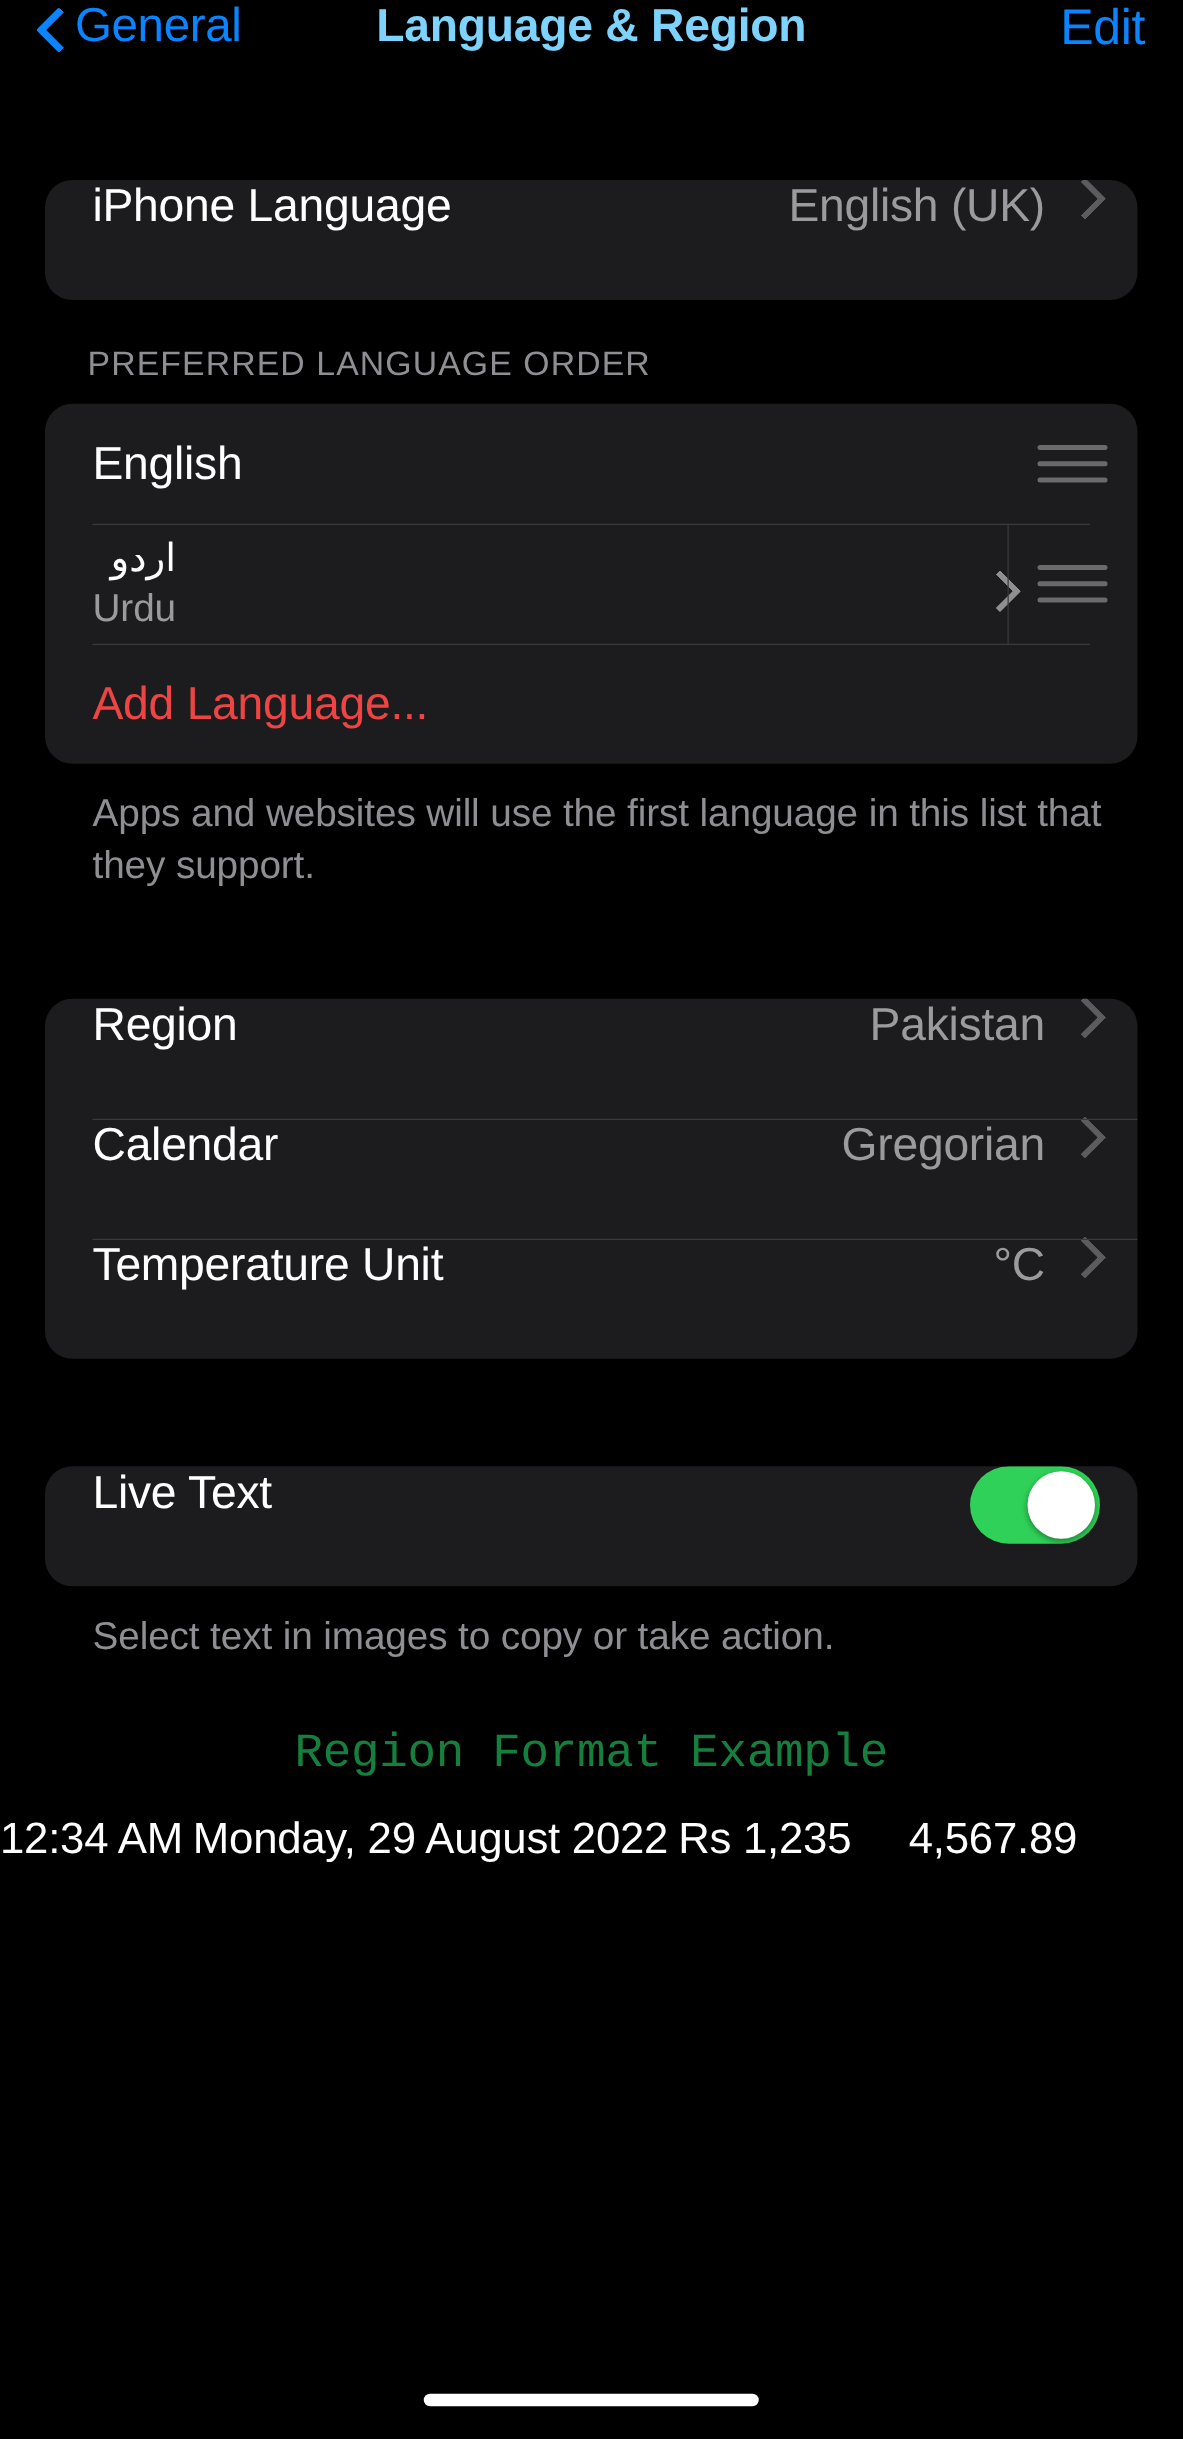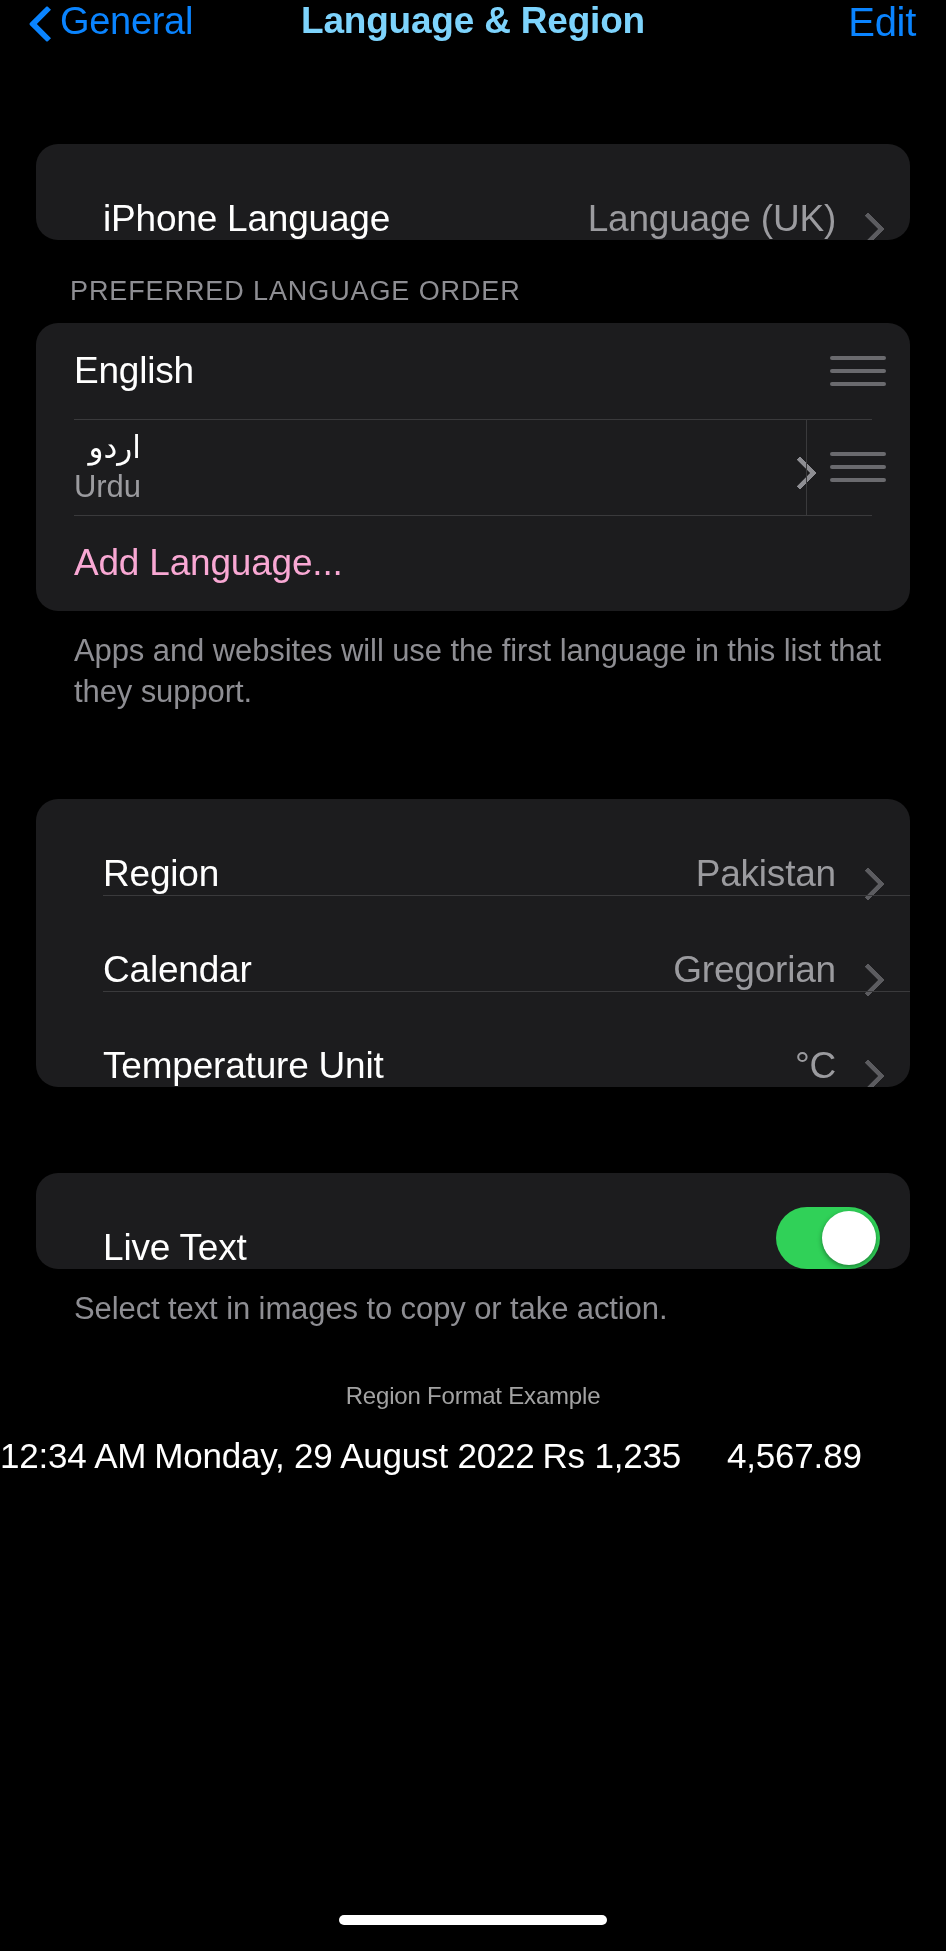--- a/index.html
+++ b/index.html
@@ -45,24 +45,23 @@
 
   
   .card {
     margin:0 36px;
     background:#1c1c1e;
     border-radius:22px;
     overflow:hidden;
   }
   .row {
     position:relative;
-    display:flex; align-items:flex-end;
+    display:flex; align-items:flex-start;
     min-height:96px;
     padding:0 30px 0 38px;
-    margin-left:29px;
   }
   .row + .row::after {
     content:""; position:absolute; left:38px; right:0; top:0;
     height:1px; background:#3a3a3c;
   }
   .row-label { color:#fff; font-size:37px; letter-spacing:-0.2px; }
   .row-value {
     margin-left:auto; color:#9b9b9f; font-size:37px; letter-spacing:-0.2px;
   }
   .chev-right {
@@ -115,38 +114,38 @@
     position:relative;
   }
   .lang-row.has-divider .lang-handle-cell::before {
     content:""; position:absolute; left:0; top:0; bottom:0;
     width:1px; background:#3a3a3c;
   }
   .handle-icon { display:flex; flex-direction:column; gap:9px; width:56px; cursor:grab; }
   .handle-icon span { display:block; height:4px; background:#6a6a6e; border-radius:2px; }
 
   .add-row { position:relative; display:flex; align-items:center; min-height:96px; padding:0 38px; }
-  .add-label { color:#f9a8d4; font-size:37px; letter-spacing:-0.2px; cursor:pointer; }
+  .add-label { color:#ef4444; font-size:37px; letter-spacing:-0.2px; cursor:pointer; }
 
   
   .toggle {
     margin-left:auto;
     width:104px; height:62px; border-radius:31px;
     background:#30d158; position:relative; cursor:pointer; flex:0 0 auto;
   }
   .toggle .knob {
     position:absolute; top:4px; left:46px;
     width:54px; height:54px; border-radius:50%;
     background:#fff;
     box-shadow:0 2px 5px rgba(0,0,0,0.4);
   }
 
   
   .example { text-align:center; padding-top:52px; }
-  .example-title { color:#a3a3a3; font-size:24px; letter-spacing:-0.2px; }
+  .example-title { color:#15803d; font-size:38px; letter-spacing:-0.2px;font-family:Liberation Mono, monospace; }
   .example-lines { margin-top:26px; display:flex; flex-direction:row; gap:8px; }
   .example-line { color:#fff; font-size:35px; letter-spacing:-0.2px; }
   .example-money { display:inline-flex; gap:46px; }
 
   
   .home-indicator {
     position:absolute; bottom:26px; left:50%; transform:translateX(-50%);
     width:268px; height:10px; border-radius:5px; background:#fff;
   }
 </style>
@@ -162,21 +161,21 @@
     </div>
     <div class="nav-title">Language &amp; Region</div>
     <div class="nav-edit">Edit</div>
   </div>
 
   <div class="gap-sm"></div>
 
   <div class="card">
     <div class="row">
       <span class="row-label">iPhone Language</span>
-      <span class="row-value">Language (UK)</span>
+      <span class="row-value">English (UK)</span>
       <span class="chev-right"></span>
     </div>
   </div>
 
   <div class="section-header">PREFERRED LANGUAGE ORDER</div>
 
   <div class="card">
 
     <div class="lang-row">
       <div class="lang-main">

